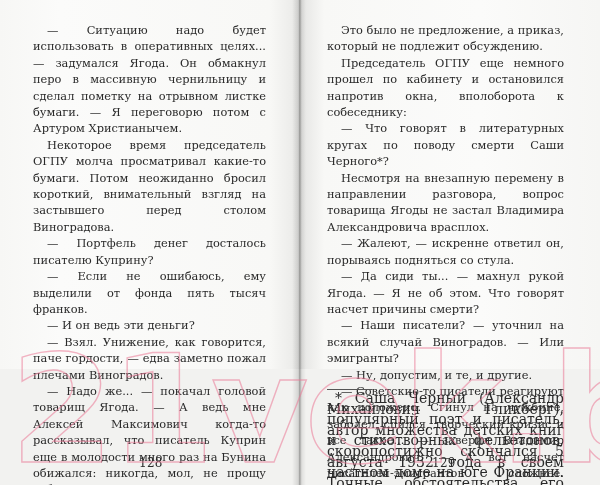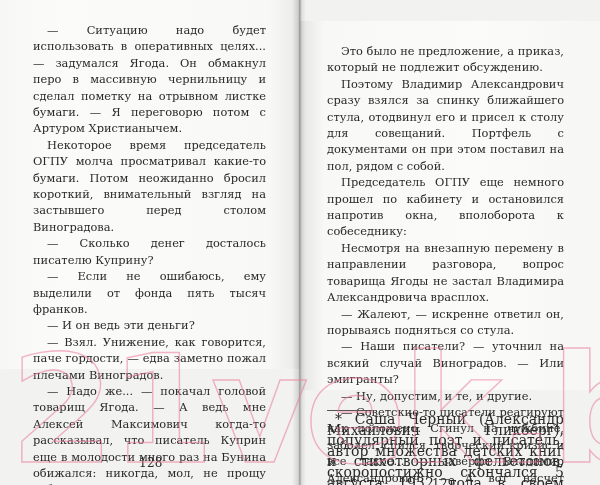--- a/index.html
+++ b/index.html
@@ -9,21 +9,21 @@
     font-family: "DejaVu Serif", "Liberation Serif", serif;
     color:#2a2a2a;
     position:relative;
   }
   .spread { position:absolute; inset:0; display:flex; }
   .page {
     position:relative; width:300px; height:369px; box-sizing:border-box;
     background:#fbfbfa;
   }
   .page.left { background:linear-gradient(to right,#f7f7f5 0%,#fbfbfa 20%,#f8f8f6 90%,#e8e8e6 100%); }
-  .page.right { background:linear-gradient(to right,#e4e4e2 0%,#f8f8f6 8%,#fbfbfa 60%,#f6f6f4 100%);margin-top:21px; }
+  .page.right { background:linear-gradient(to right,#e4e4e2 0%,#f8f8f6 8%,#fbfbfa 60%,#f6f6f4 100%); }
   .gutter {
     position:absolute; left:292px; top:0; width:14px; height:485px;
     background:linear-gradient(to right,rgba(0,0,0,0) 0%,rgba(0,0,0,0.12) 45%,rgba(0,0,0,0.35) 55%,rgba(0,0,0,0.08) 70%,rgba(0,0,0,0) 100%);
   }
   .text {
     position:absolute; top:22px;
     font-size:11.4px; line-height:16.4px;
     text-align:justify;
   }
   .left .text { left:33px; width:233px; }
@@ -57,37 +57,38 @@
   }
 </style>
 </head>
 <body>
 
 <div class="spread">
   <div class="page left">
     <div class="text">
       <p>— Ситуацию надо будет использовать в оперативных целях... — задумался Ягода. Он обмакнул перо в массивную чернильницу и сделал пометку на отрывном листке бумаги. — Я переговорю потом с Артуром Христианычем.</p>
       <p>Некоторое время председатель ОГПУ молча просматривал какие-то бумаги. Потом неожиданно бросил короткий, внимательный взгляд на застывшего перед столом Виноградова.</p>
-      <p>— Сколько денег досталось писателю Куприну?</p>
+      <p>— Портфель денег досталось писателю Куприну?</p>
       <p>— Если не ошибаюсь, ему выделили от фонда пять тысяч франков.</p>
       <p>— И он ведь эти деньги?</p>
       <p>— Взял. Унижение, как говорится, паче гордости, — едва заметно пожал плечами Виноградов.</p>
       <p>— Надо же... — покачал головой товарищ Ягода. — А ведь мне Алексей Максимович когда-то рассказывал, что писатель Куприн еще в молодости много раз на Бунина обижался: никогда, мол, не прощу себе, как смел ты мне благодетельствовать! А почему обижался? Да потому всего-навсего, что господин Бунин однажды в Одессе, увидев рваные сапоги Куприна, раздобыл ему в редакции журнала четвертной билет авансом за рассказик...</p>
 
     </div>
     <div class="folio">128</div>
   </div>
 
   <div class="page right">
     <div class="text">
       <p>Это было не предложение, а приказ, который не подлежит обсуждению.</p>
-      <p>Поэтому Владимир Александрович сразу взялся за спинку ближайшего стула, отодвинул его и присел к столу для совещаний. Портфель с документами он при этом поставил на пол, рядом с собой.</p>
       <p>Председатель ОГПУ еще немного прошел по кабинету и остановился напротив окна, вполоборота к собеседнику:</p>
+      <p>— Что говорят в литературных кругах по поводу смерти Саши Черного*?</p>
       <p>Несмотря на внезапную перемену в направлении разговора, вопрос товарища Ягоды не застал Владимира Александровича врасплох.</p>
       <p>— Жалеют, — искренне ответил он, порываясь подняться со стула.</p>
+      <p>— Да сиди ты... — махнул рукой Ягода. — Я не об этом. Что говорят насчет причины смерти?</p>
       <p>— Наши писатели? — уточнил на всякий случай Виноградов. — Или эмигранты?</p>
       <p>— Ну, допустим, и те, и другие.</p>
       <p>— Советские-то писатели реагируют как положено. Сгинул на чужбине, заболел, спился, творческий кризис и все такое... — заверил Владимир Александрович. — А вот насчет писателей-эмигрантов сложнее. Насколько мне известно, некоторые белогвардейские газеты дошли до того, что обвинили нас в убийстве Саши Черного. Но те, кто знал его лично, грешат на</p>
     </div>
     <div class="footnote-rule"></div>
     <div class="footnote">
       <p>* Саша Черный (Александр Михайлович Гликберг), популярный поэт и писатель, автор множества детских книг и стихотворных фельетонов, скоропостижно скончался 5 августа 1932 года в своем частном доме на юге Франции. Точные обстоятельства его смерти достоверно не установлены.</p>
     </div>
     <div class="signature">5 № 3981</div>
     <div class="folio">129</div>

